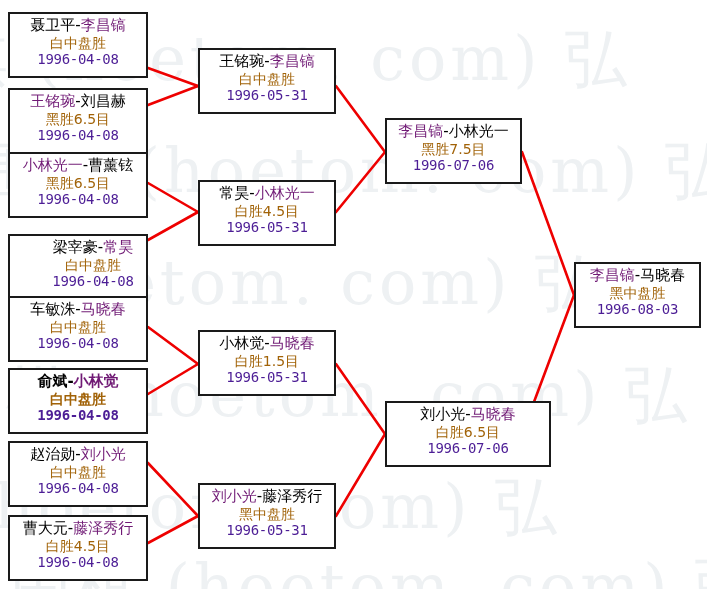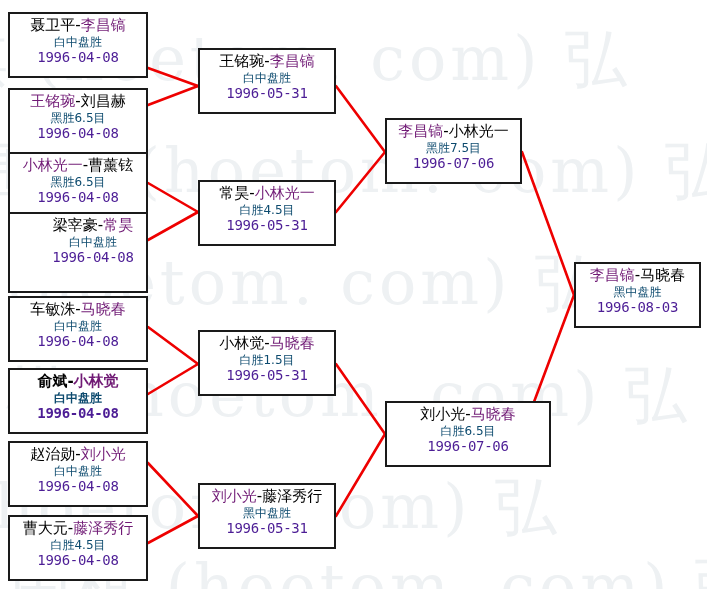--- a/index.html
+++ b/index.html
@@ -65,22 +65,22 @@
     line-height: 1.18;
   }
   .match .pair {
     font-size: 15px;
     color: #000000;
     white-space: nowrap;
   }
   .match .pair .win { color: #701a75; }
   .match .pair .dash { color: #000000; }
   .match .result {
-    font-size: 12px;
-    color: #0c4a6e;
+    font-size: 14px;
+    color: #a16207;
     white-space: nowrap;
   }
   .match .date {
     font-size: 14px;
     color: #4c1d95;
     font-family: "DejaVu Sans Mono", "Liberation Mono", monospace;
     letter-spacing: -0.3px;
     white-space: nowrap;
   }
 </style>
@@ -135,21 +135,21 @@
     <div class="result">黑胜6.5目</div>
     <div class="date">1996-04-08</div>
   </div>
 
   <div class="match" style="left:8px;  top:152px; width:140px; height:66px;">
     <div class="pair"><span class="win">小林光一</span><span class="dash">-</span><span>曹薰铉</span></div>
     <div class="result">黑胜6.5目</div>
     <div class="date">1996-04-08</div>
   </div>
 
-  <div class="match" style="left:8px;  top:212px; width:140px; height:81px;padding-left:34px;">
+  <div class="match" style="left:8px;  top:234px; width:140px; height:81px;padding-left:34px;">
     <div class="pair"><span>梁宰豪</span><span class="dash">-</span><span class="win">常昊</span></div>
     <div class="result">白中盘胜</div>
     <div class="date">1996-04-08</div>
   </div>
 
   <div class="match" style="left:8px;  top:296px; width:140px; height:66px;">
     <div class="pair"><span>车敏洙</span><span class="dash">-</span><span class="win">马晓春</span></div>
     <div class="result">白中盘胜</div>
     <div class="date">1996-04-08</div>
   </div>

